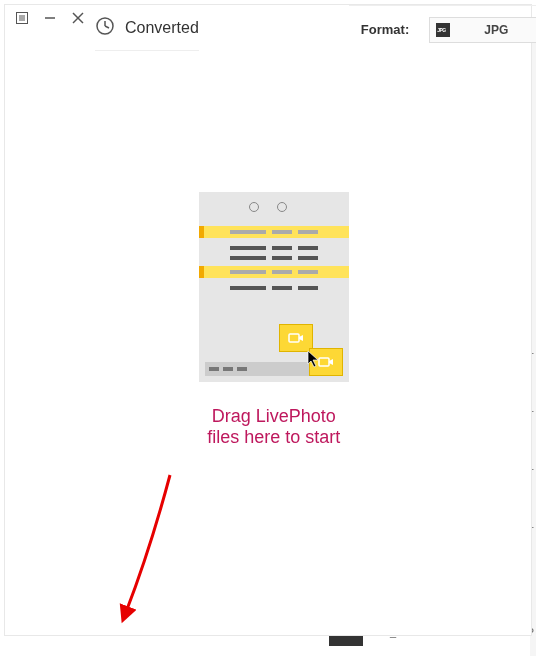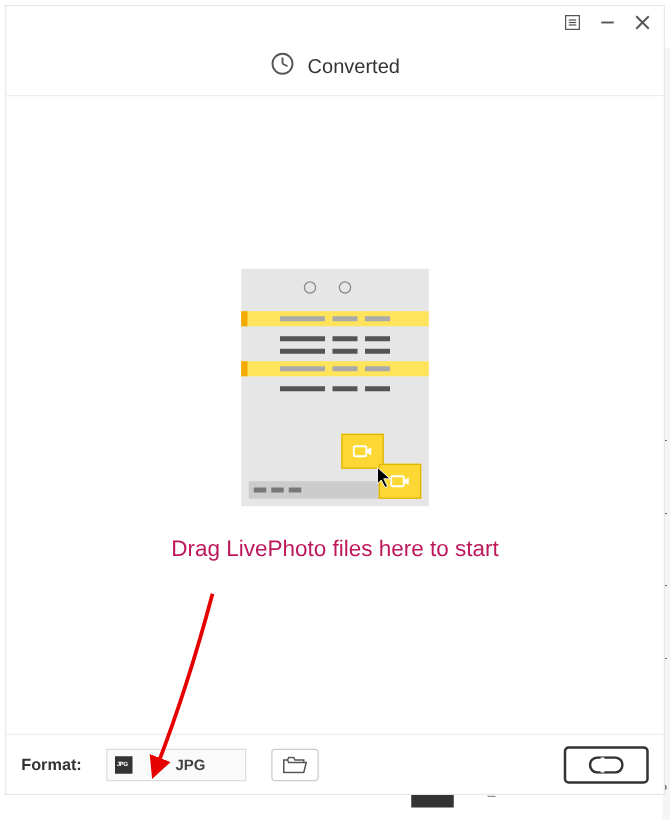--- a/index.html
+++ b/index.html
@@ -1,17 +1,17 @@
 <!DOCTYPE html>
 <html><head>
 <meta charset="utf-8">
 <style>
   * { box-sizing: border-box; margin: 0; padding: 0; font-family: -apple-system, "Segoe UI", Arial, sans-serif; }
   body { width: 536px; height: 656px; background: #fff; position: relative; overflow: hidden; }
-  .window { position: absolute; left: 4px; top: 4px; width: 528px; height: 632px; background: #fff; border: 1px solid #e8e8e8; display: flex; flex-direction: column; }
+  .window { position: absolute; left: 4px; top: 4px; width: 528px; height: 632px; background: #fff; border: 1px solid #e8e8e8; display: flex; flex-direction: row; }
   .titlebar { height: 26px; display: flex; align-items: center; justify-content: flex-end; gap: 14px; padding: 0 10px; }
   .winbtn { width: 14px; height: 14px; display: inline-flex; align-items: center; justify-content: center; color: #555; cursor: pointer; }
   .tabrow { height: 46px; display: flex; align-items: center; justify-content: center; gap: 10px; border-bottom: 1px solid #eee; }
   .clock { width: 20px; height: 20px; }
   .tab-label { font-size: 16px; color: #333; }
   .drop-area { flex: 1; position: relative; display: flex; flex-direction: column; align-items: center; justify-content: center; }
   .illust { position: relative; width: 150px; height: 190px; background: #e6e6e6; margin-bottom: 24px; }
   .dot { position: absolute; width: 10px; height: 10px; border: 1.5px solid #888; border-radius: 50%; top: 10px; }
   .dot.d1 { left: 50px; } .dot.d2 { left: 78px; }
   .rowbar { position: absolute; height: 12px; left: 0; right: 0; display: flex; align-items: center; justify-content: center; gap: 6px; }

